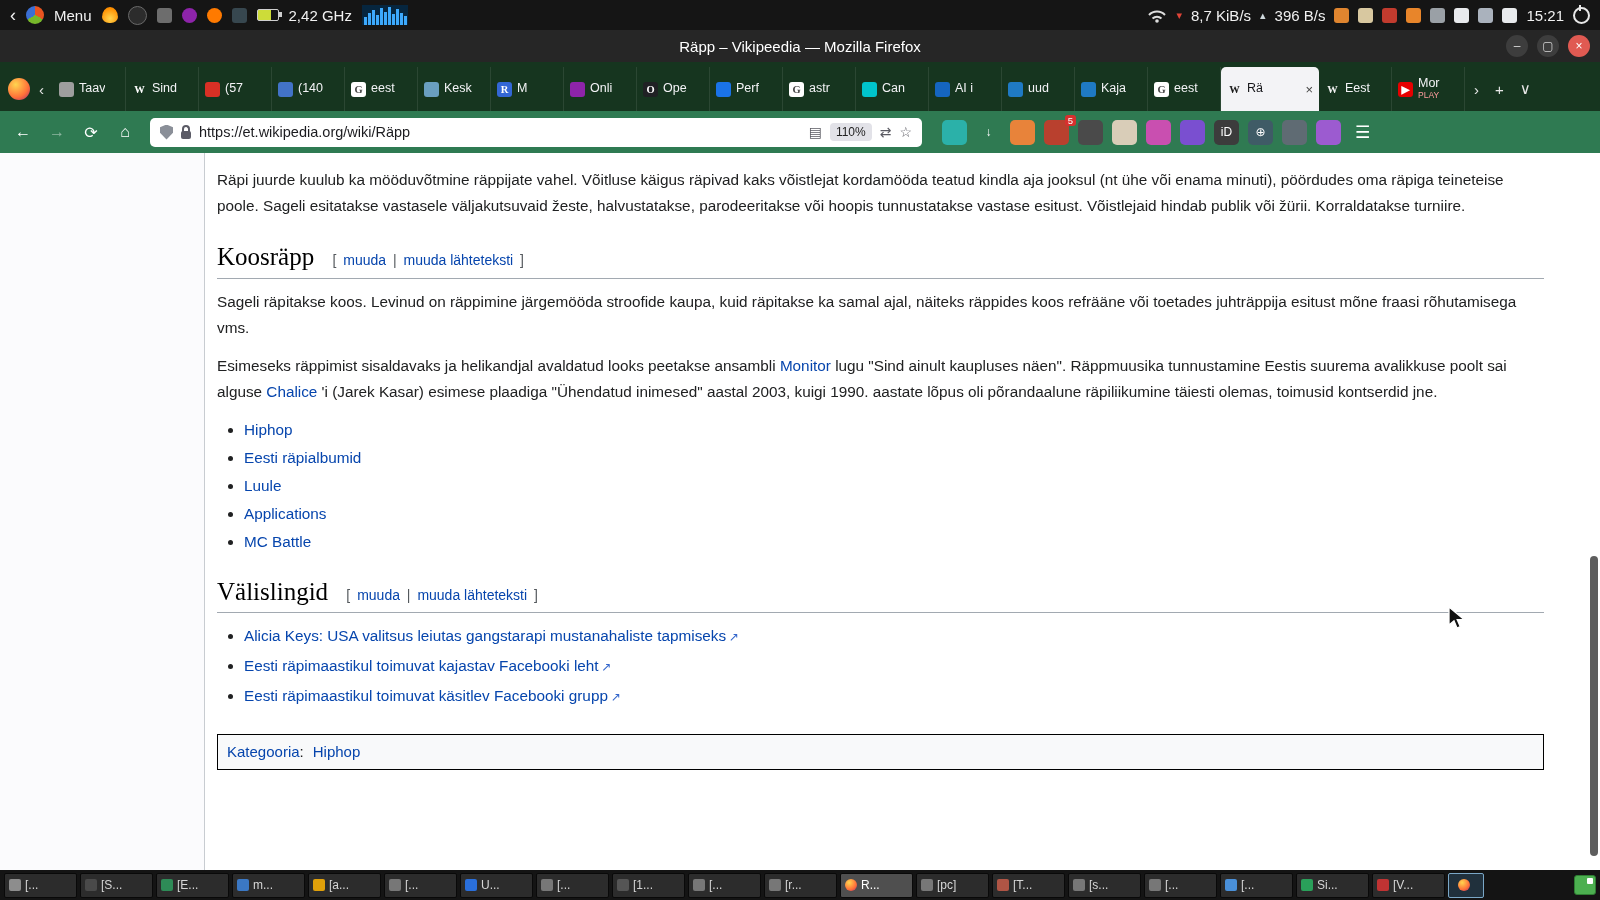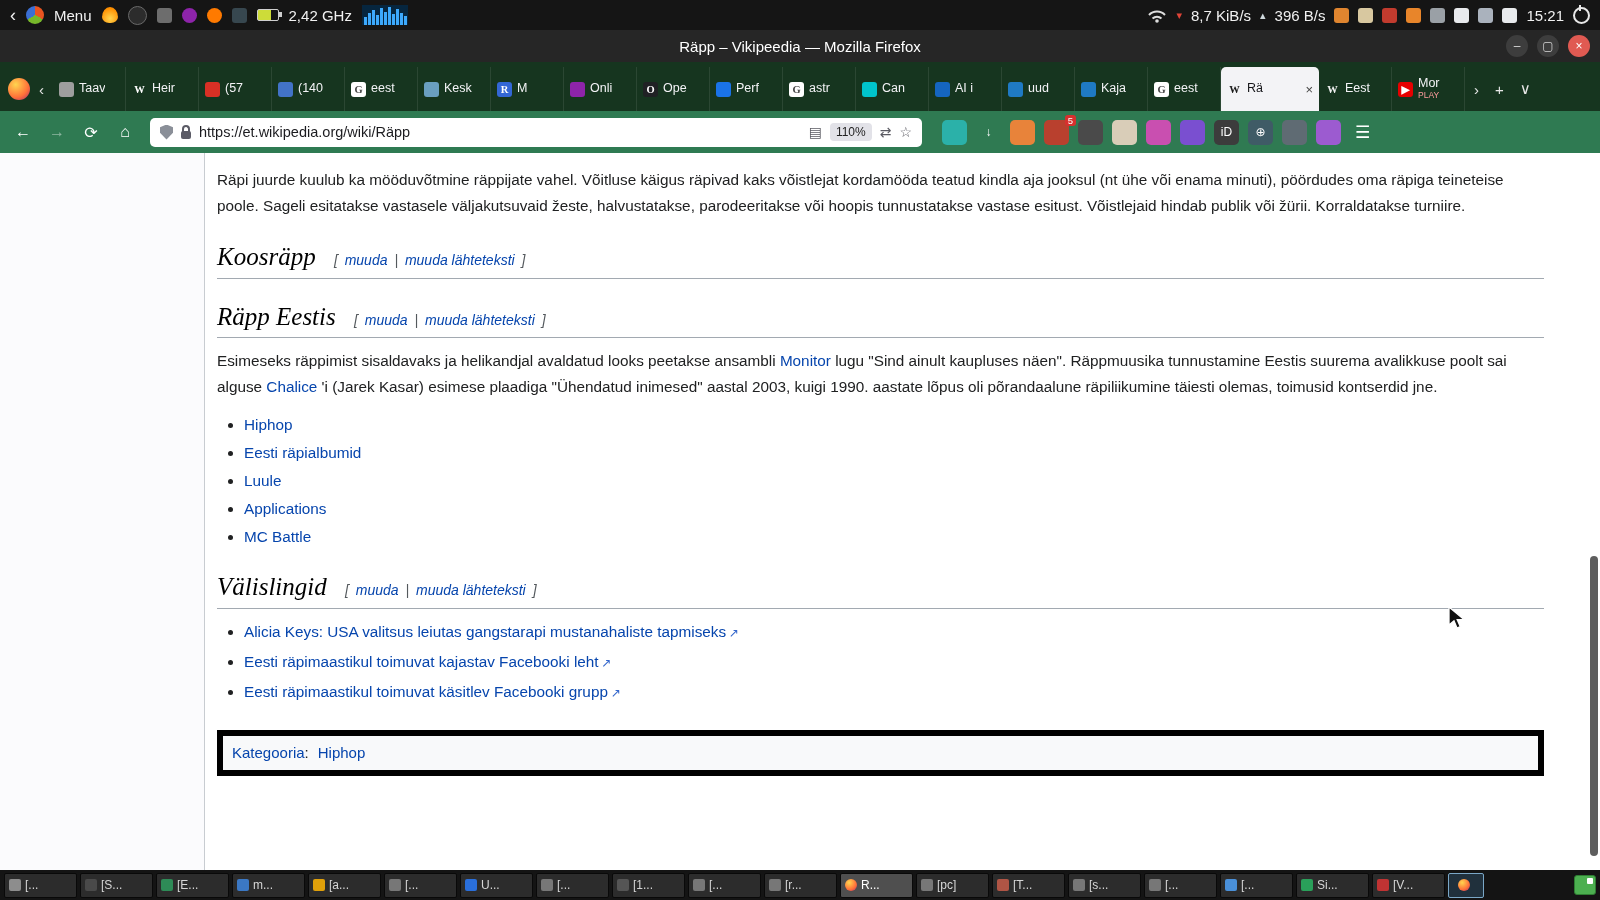--- a/index.html
+++ b/index.html
@@ -78,28 +78,28 @@
     padding:0 3px;border-radius:3px;}
   .badge:empty{display:none;}
   .hamburger{color:#fff;font-size:17px;margin-left:10px;}
 
   
   .content{flex:1;display:flex;background:#fff;position:relative;overflow:hidden;}
   .sidebar{flex:0 0 204px;background:#fbfbfd;border-right:1px solid #c8ccd1;}
   .main{flex:1;padding:14px 56px 0 12px;color:#202122;font-size:15.3px;line-height:26px;}
   .main p{margin:0 0 12px;}
   h2{font-family:"Liberation Serif","DejaVu Serif",serif;font-weight:400;font-size:25px;color:#000;
-    margin:22px 0 10px;padding-bottom:4px;border-bottom:1px solid #a2a9b1;line-height:1.3;font-style:italic;}
+    margin:22px 0 10px;padding-bottom:4px;border-bottom:1px solid #a2a9b1;line-height:1.3;}
   .editsection{font-family:"Liberation Sans",sans-serif;font-size:14px;color:#54595d;margin-left:12px;}
   .editsection .wlink{margin:0 3px;}
   .wlink{color:#0645ad;text-decoration:none;cursor:pointer;}
   .main ul{margin:4px 0 10px;padding-left:27px;}
   .main li{margin:3px 0;line-height:25px;}
   .extarrow{color:#36c;font-size:12px;margin-left:3px;}
-  .catbox{border:6px solid #000000;background:#f8f9fa;padding:6px 9px;margin-top:24px;
+  .catbox{border:1px solid #000000;background:#f8f9fa;padding:6px 9px;margin-top:24px;
     font-size:15px;line-height:22px;}
   .catcolon{margin-right:9px;}
   .scroll-thumb{position:absolute;right:2px;top:403px;width:8px;height:300px;background:#5e5e5e;border-radius:4px;}
 
   
   .taskbar{flex:0 0 30px;background:#141414;display:flex;align-items:center;gap:3px;padding:0 4px;}
   .task{flex:0 0 63px;height:23px;background:#2c2c2c;border:1px solid #090909;border-radius:2px;
     color:#d6d6d6;font-size:12px;display:flex;align-items:center;gap:4px;padding:0 4px;
     overflow:hidden;white-space:nowrap;}
   .task.active{background:#4f4f4f;color:#fff;}
@@ -200,21 +200,21 @@
           <span class="txt">
             <span class="tlabel">Taav</span>
 
           </span>
 
         </div>
 
         <div class="tab">
           <span class="fav" style="color: rgb(255, 255, 255);">W</span>
           <span class="txt">
-            <span class="tlabel">Heir</span>
+            <span class="tlabel">Sind</span>
 
           </span>
 
         </div>
 
         <div class="tab">
           <span class="fav" style="background: rgb(217, 48, 37);"></span>
           <span class="txt">
             <span class="tlabel">(57</span>
 
@@ -459,31 +459,22 @@
       <h2>
         <span>Koosräpp</span>
         <span class="editsection">
           <span>[</span>
           <a class="wlink">muuda</a>
           <span>|</span>
           <a class="wlink">muuda lähteteksti</a>
           <span>]</span>
         </span>
       </h2>
-
-      <h2>
-        <span>Räpp Eestis</span>
-        <span class="editsection">
-          <span>[</span>
-          <a class="wlink">muuda</a>
-          <span>|</span>
-          <a class="wlink">muuda lähteteksti</a>
-          <span>]</span>
-        </span>
-      </h2>
+      <p>Sageli räpitakse koos. Levinud on räppimine järgemööda stroofide kaupa, kuid räpitakse ka samal ajal, näiteks räppides koos refrääne või toetades juhträppija esitust mõne fraasi rõhutamisega vms.</p>
+
       <p>
         
       
           <span>Esimeseks räppimist sisaldavaks ja helikandjal avaldatud looks peetakse ansambli </span>
         
           <span class="wlink">Monitor</span>
         
           <span> lugu "Sind ainult kaupluses näen". Räppmuusika tunnustamine Eestis suurema avalikkuse poolt sai alguse </span>
         
           <span class="wlink">Chalice</span>

